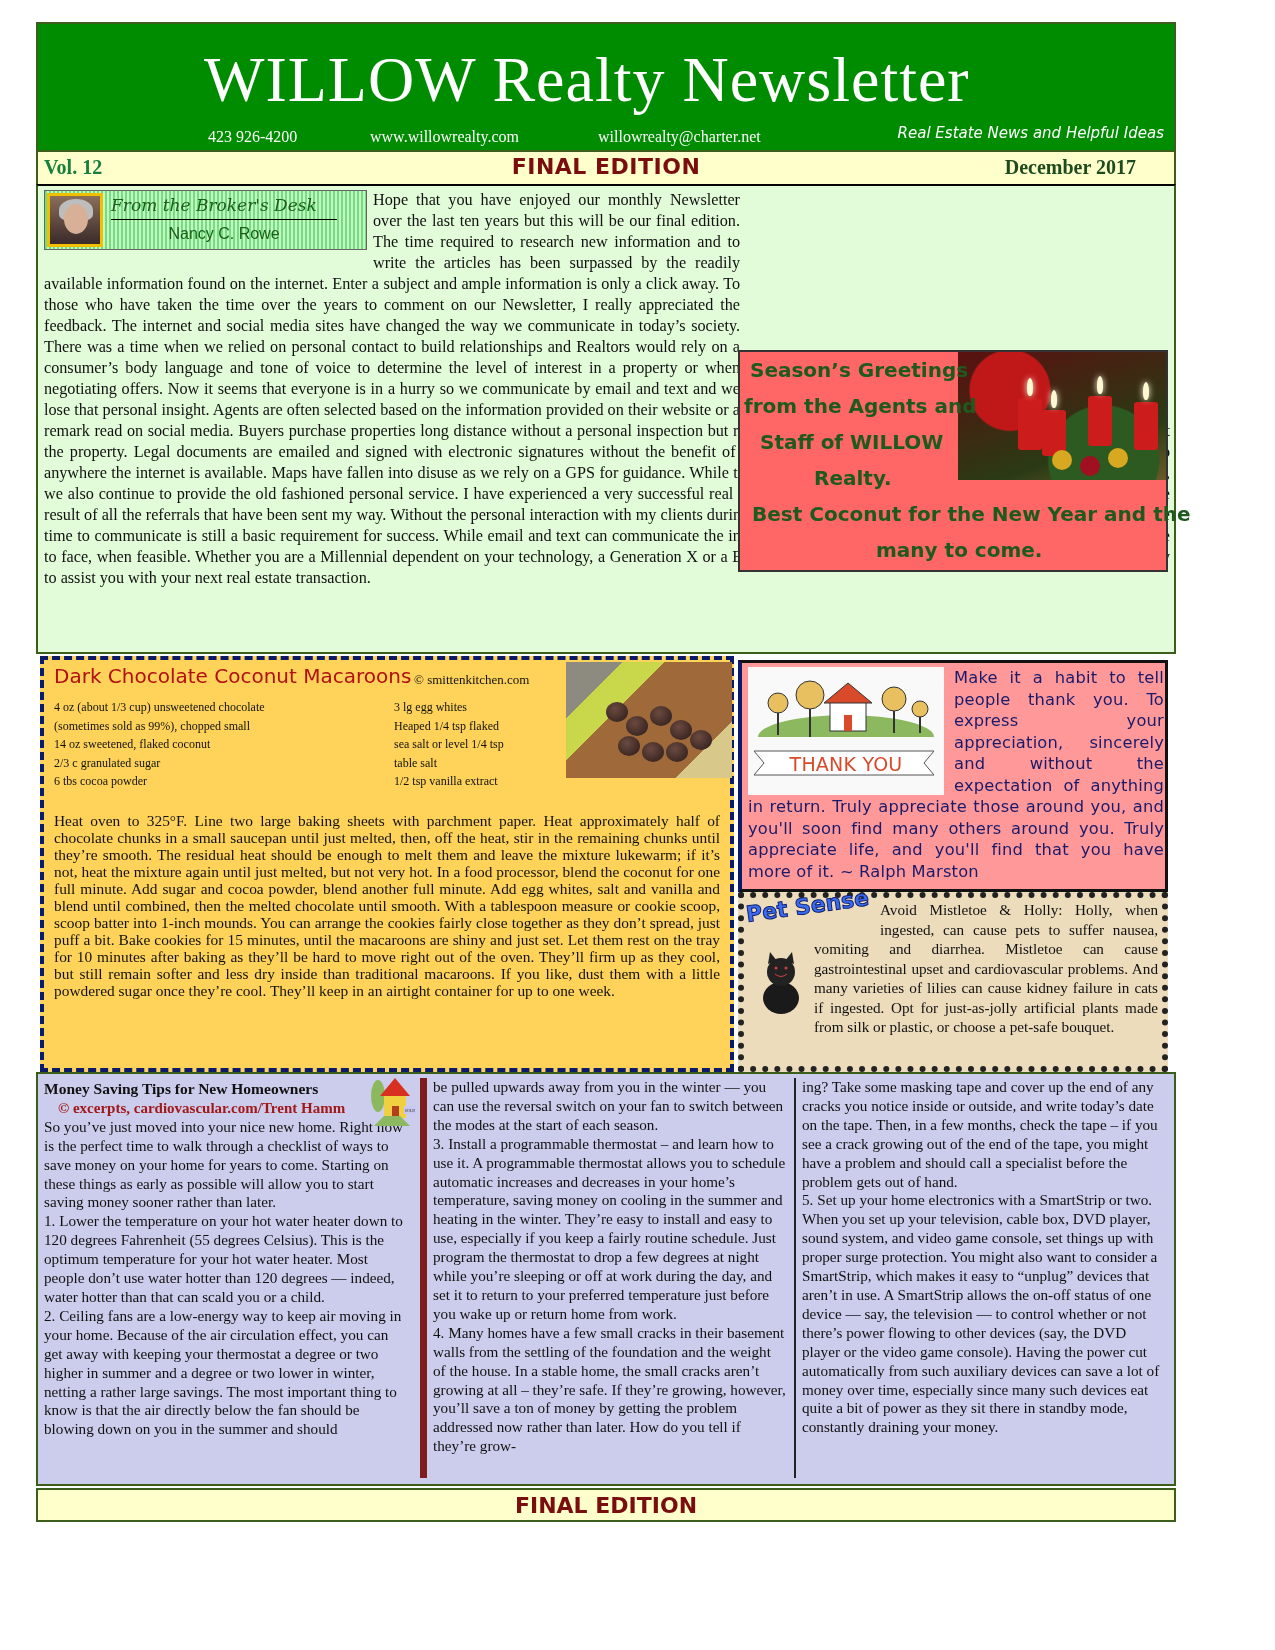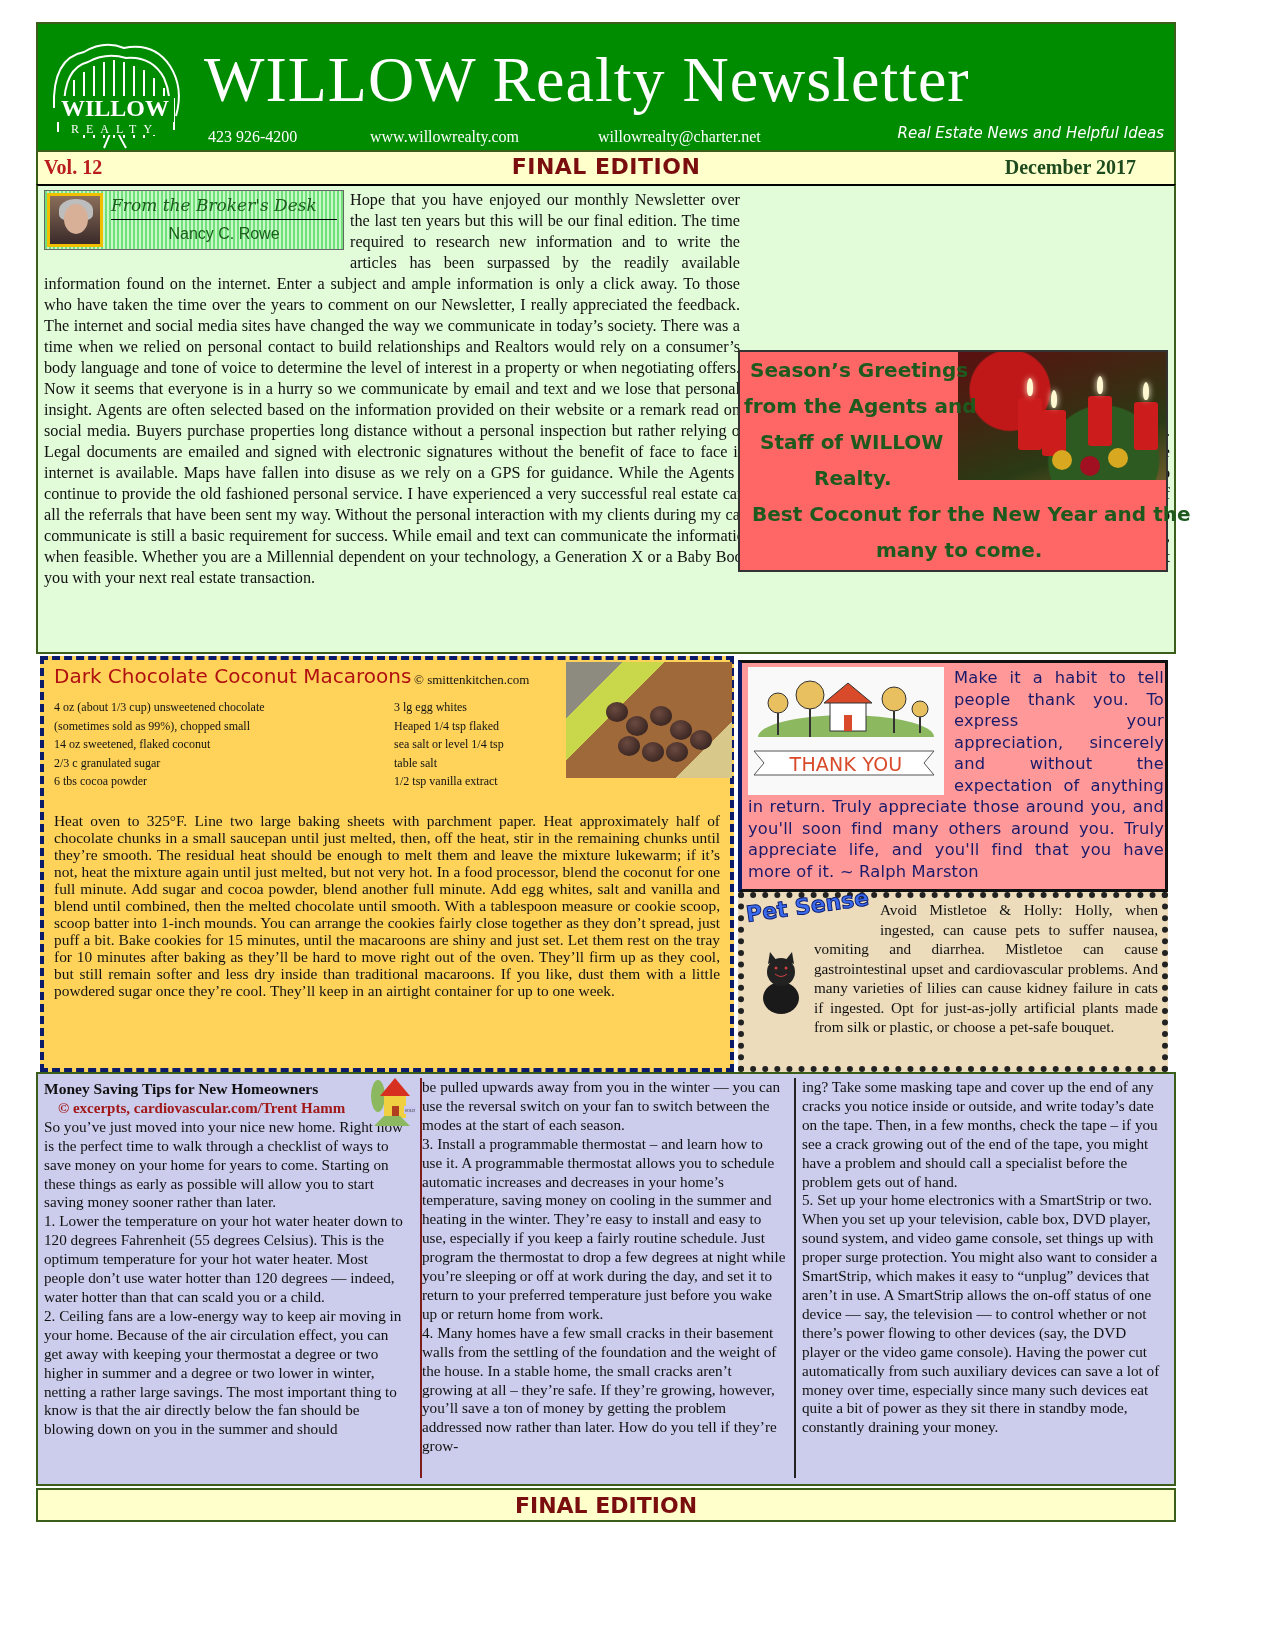--- a/index.html
+++ b/index.html
@@ -10,28 +10,28 @@
 
   
   .masthead { position: absolute; left: 0; top: 0; width: 1140px; height: 130px; background: #008c00; border: 2px solid #3b5e1a; }
   .logo { position: absolute; left: 6px; top: 14px; width: 142px; height: 112px; }
   .logo svg { width: 100%; height: 100%; }
   .title { position: absolute; left: 166px; top: 24px; font-family: "Liberation Serif", serif; font-size: 64px; color: #ffffff; letter-spacing: 1px; white-space: nowrap; line-height: 1; }
   .contact { position: absolute; top: 104px; font-family: "Liberation Serif", serif; font-size: 16px; color: #ffffff; white-space: nowrap; }
   .tagline { position: absolute; right: 10px; top: 100px; font-family: "DejaVu Sans", sans-serif; font-style: italic; font-size: 15px; color: #ffffff; white-space: nowrap; }
 
   .infostrip { position: absolute; left: 0; top: 130px; width: 1140px; height: 32px; background: #ffffcc; border-left: 2px solid #3b5e1a; border-right: 2px solid #3b5e1a; }
-  .vol { position: absolute; left: 6px; top: 4px; font-size: 20px; font-weight: bold; color: #b91c1c; }
+  .vol { position: absolute; left: 6px; top: 4px; font-size: 20px; font-weight: bold; color: #15803d; }
   .edition { position: absolute; left: 0; width: 100%; top: 2px; text-align: center; font-family: "DejaVu Sans", sans-serif; font-weight: bold; font-size: 22px; color: #7a0e0e; letter-spacing: 0.5px; }
   .date { position: absolute; right: 38px; top: 4px; font-size: 20px; font-weight: bold; color: #1e4b1e; }
 
   
   .broker { position: absolute; left: 0; top: 162px; width: 1140px; height: 470px; background: #e2fbd8; border: 2px solid #3b5e1a; border-top: 2px solid #000; }
   .broker-text { position: absolute; left: 6px; top: 4px; width: 1126px; font-size: 16.2px; line-height: 21px; text-align: justify; }
-  .broker-banner { float: left; width: 300px; height: 60px; margin: 0 6px 18px 0; border: 1px solid #666; position: relative;
+  .broker-banner { float: left; width: 323px; height: 60px; margin: 0 6px 18px 0; border: 1px solid #666; position: relative;
     background: repeating-linear-gradient(90deg, #6fe07a 0 2px, #c9f7c9 2px 4px); }
   .broker-photo { position: absolute; left: 2px; top: 2px; width: 56px; height: 54px; border: 3px solid #f0c000; background: linear-gradient(#8a6e5a, #3a2a2a); }
   .broker-photo .face { position: absolute; left: 14px; top: 8px; width: 24px; height: 30px; border-radius: 50%; background: #d8b098; }
   .broker-photo .hair { position: absolute; left: 9px; top: 3px; width: 34px; height: 22px; border-radius: 50% 50% 30% 30%; background: #bdbdbd; }
   .broker-heading { position: absolute; left: 66px; top: 4px; font-family: "DejaVu Serif", serif; font-style: italic; font-size: 17px; color: #1b5e1b; white-space: nowrap; }
   .broker-rule { position: absolute; left: 66px; top: 28px; width: 226px; border-top: 1.5px solid #000; }
   .broker-name { position: absolute; left: 66px; top: 32px; width: 226px; text-align: center; font-family: "Liberation Sans", sans-serif; font-size: 16px; color: #1b5e1b; }
   .greet-spacer { float: right; width: 432px; height: 224px; margin: -4px -8px 4px 6px; }
 
   .greetings { position: absolute; left: 700px; top: 164px; width: 430px; height: 222px; background: #ff6666; border: 2px solid #333; }
@@ -60,49 +60,35 @@
   .pet-title { position: absolute; left: 4px; top: 4px; font-family: "DejaVu Sans", sans-serif; font-weight: bold; font-size: 22px; color: #3b6cf0; -webkit-text-stroke: 1px #102070; transform: rotate(-8deg); transform-origin: left bottom; white-space: nowrap; }
   .pet-cat { position: absolute; left: 14px; top: 54px; width: 46px; height: 62px; }
   .pet-text { position: absolute; left: 4px; top: 2px; width: 410px; font-size: 15.2px; line-height: 19.5px; text-align: justify; }
   .pet-spacer { float: left; width: 132px; height: 22px; }
   .pet-spacer2 { float: left; width: 66px; height: 100px; clear: left; }
 
   
   .tips { position: absolute; left: 0; top: 1050px; width: 1140px; height: 414px; background: #ccccec; border: 2px solid #3b5e1a; }
   .tcol { position: absolute; top: 6px; width: 366px; font-size: 15.2px; line-height: 18.9px; }
   .tcol1 { left: 6px; }
-  .tcol2 { left: 382px; border-left: 2px solid #7f1d1d; height: 400px; top: 4px; }
+  .tcol2 { left: 382px; border-left: 7px solid #7f1d1d; padding-left: 6px; height: 400px; top: 4px; }
   .tcol3 { left: 756px; border-left: 2px solid #222; padding-left: 6px; height: 400px; top: 4px; }
   .tips-title { font-weight: bold; font-size: 15.5px; }
   .tips-credit { font-weight: bold; font-size: 15px; color: #a01818; padding-left: 14px; }
   .house-icon { position: absolute; left: 326px; top: -4px; width: 46px; height: 52px; }
 
   .footer { position: absolute; left: 0; top: 1466px; width: 1140px; height: 34px; background: #ffffcc; border: 2px solid #3b5e1a; }
   .footer-text { position: absolute; left: 0; width: 100%; top: 3px; text-align: center; font-family: "DejaVu Sans", sans-serif; font-weight: bold; font-size: 22px; color: #7a0e0e; }
 </style>
 </head>
 <body>
 
 <div class="page">
 
   <div class="masthead">
-    <div class="logo">
-      <svg viewBox="0 0 142 112">
-        <g fill="none" stroke="#ffffff" stroke-width="2">
-          <path d="M10 70 Q8 20 40 14 Q60 2 80 10 Q110 4 126 28 Q140 50 132 78"></path>
-          <path d="M20 70 Q20 30 44 24 Q62 14 82 20 Q108 18 120 40 Q128 58 124 78"></path>
-          <path d="M30 96 L30 42 M40 100 L40 34 M50 100 L50 28 M60 100 L60 24 M70 100 L70 22 M80 100 L80 24 M90 100 L90 28 M100 100 L100 32 M110 98 L110 40 M120 96 L120 50 M14 94 L14 60 M130 92 L130 60"></path>
-          <path d="M60 110 Q66 96 70 86 Q74 96 82 110"></path>
-        </g>
-        <rect x="12" y="58" width="118" height="26" fill="#008c00"></rect>
-        <text x="71" y="78" text-anchor="middle" fill="#ffffff" font-family="Liberation Serif, serif" font-size="24" font-weight="bold">WILLOW</text>
-        <rect x="16" y="84" width="110" height="13" fill="#008c00"></rect>
-        <text x="71" y="95" text-anchor="middle" fill="#ffffff" font-family="Liberation Serif, serif" font-size="12" letter-spacing="7">REALTY</text>
-      </svg>
-    </div>
     <div class="title">WILLOW Realty Newsletter</div>
     <div class="contact" style="left:170px">423 926-4200</div>
     <div class="contact" style="left:332px">www.willowrealty.com</div>
     <div class="contact" style="left:560px">willowrealty@charter.net</div>
     <div class="tagline">Real Estate News and Helpful Ideas</div>
   </div>
 
   <div class="infostrip">
     <div class="vol">Vol. 12</div>
     <div class="edition">FINAL EDITION</div>

